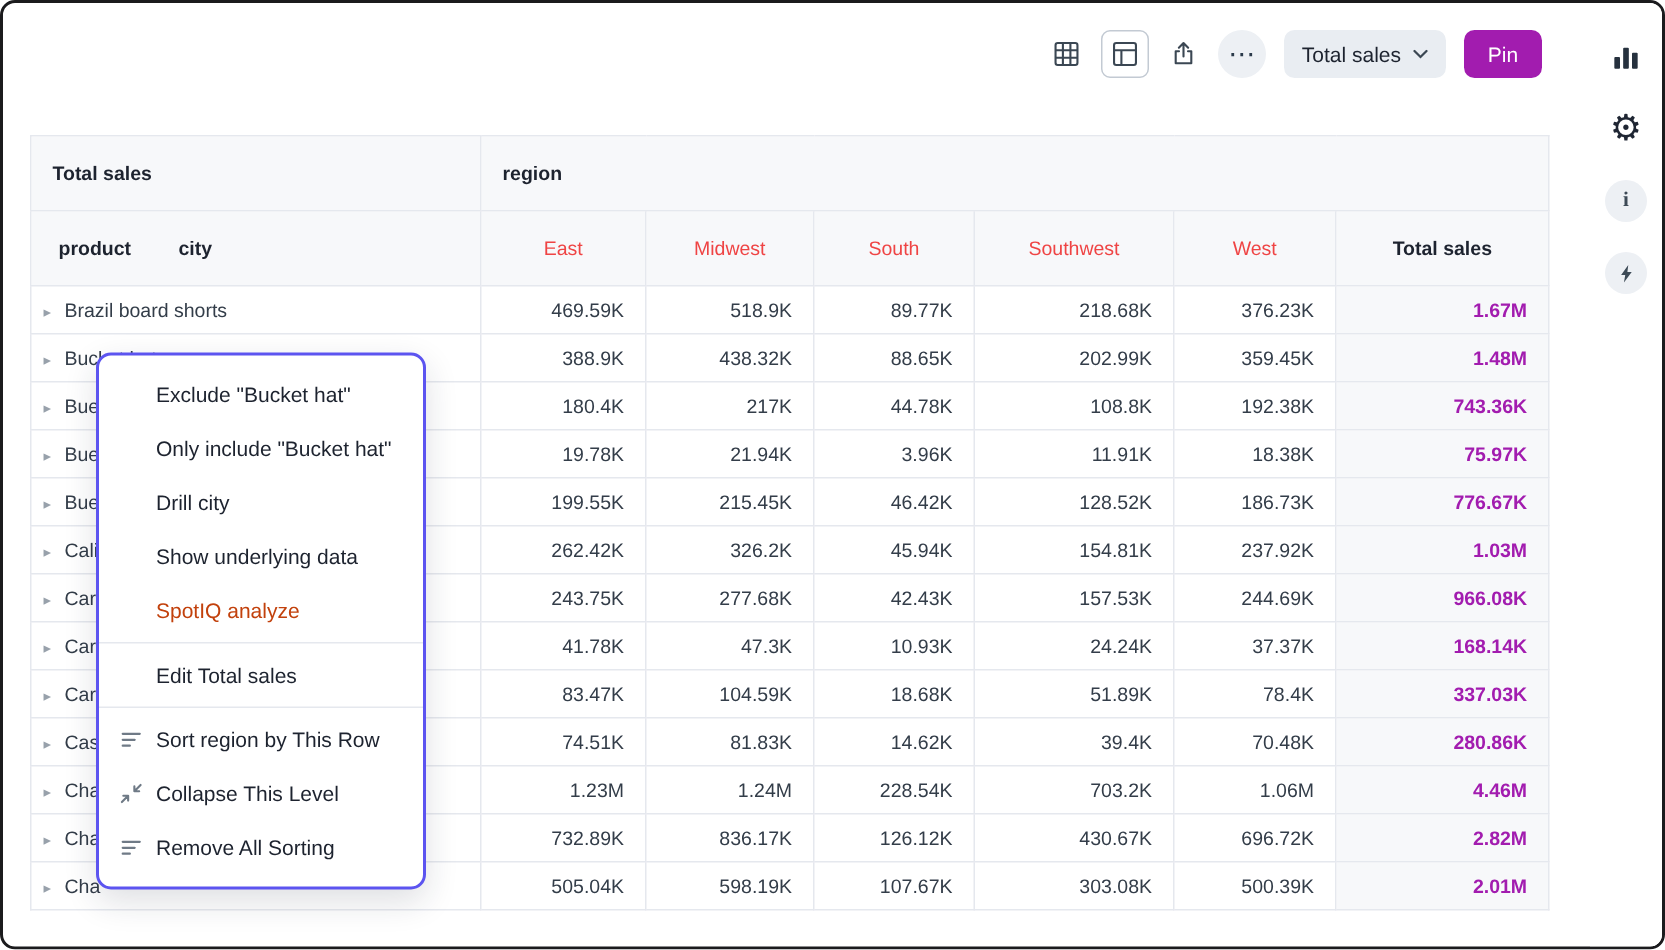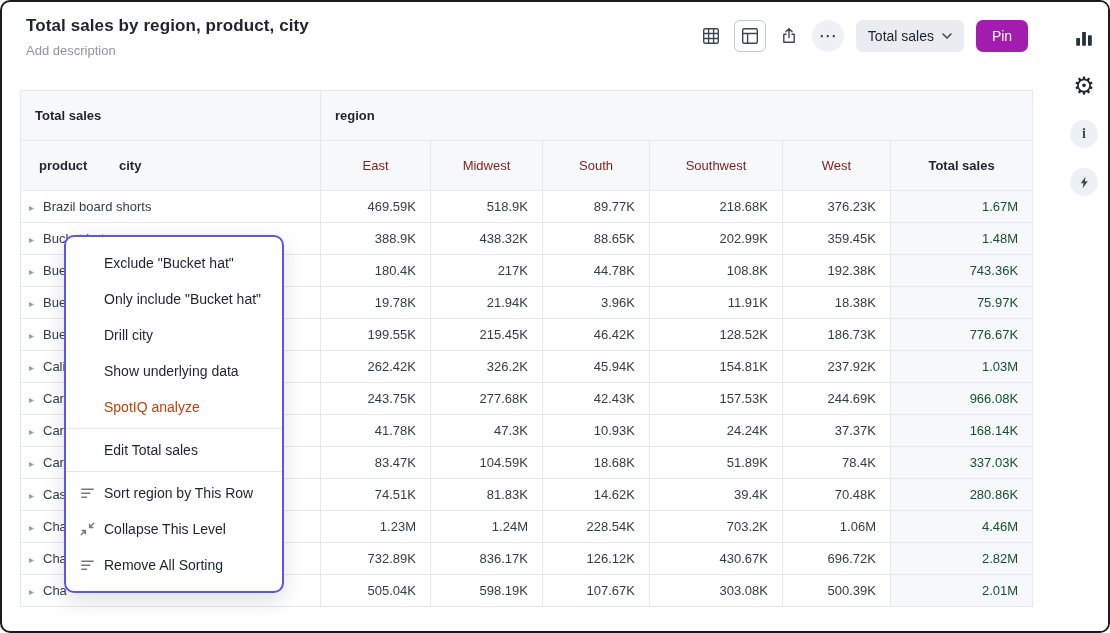--- a/index.html
+++ b/index.html
@@ -30,45 +30,41 @@
   .info-glyph { font-size:14px; font-weight:700; font-family:"Liberation Serif","DejaVu Serif",serif; }
 
   
   table.pivot { position:absolute; left:18px; top:88px; width:1012px; border-collapse:collapse; table-layout:fixed; font-size:13px; color:#333d49; }
   .pivot th, .pivot td { border:1px solid #e5e8ee; overflow:hidden; white-space:nowrap; }
   .pivot thead th { background:#f7f8fa; color:#1d232f; font-weight:700; text-align:left; }
   .hrow1 th { height:50px; padding-left:14px; font-size:13px; }
   .hrow2 th { height:50px;margin-top:27px; }
   .hrow2 .dims { padding-left:18px; }
   .hrow2 .dims .dim2 { margin-left:28px; }
-  .hrow2 .colname { text-align:center; font-weight:400; color:#7f1d1d; }
+  .hrow2 .colname { text-align:center; font-weight:400; color:#ef4444; }
   .hrow2 .colname.totalcol { font-weight:700; color:#1d232f; }
   .pivot tbody td { height:32px; }
   td.rowlabel { padding-left:8px; color:#333d49; cursor:pointer; }
   td.rowlabel .caret { display:inline-block; width:14px; color:#98a1ab; font-size:10px; }
   td.num { text-align:right; padding-right:14px; }
-  td.total { font-weight:400; background:#f7f8fa; color:#14532d; }
+  td.total { font-weight:700; background:#f7f8fa; color:#a21caf; }
 
   
   .menu { position:absolute; left:62px; top:233px; width:220px; background:#fff; border:2px solid #5c54f0; border-radius:10px; padding:8px 0; box-shadow:0 8px 22px rgba(30,34,60,.14); z-index:9; }
   .menu-item { position:relative; height:36px; line-height:36px; padding-left:38px; font-size:14px; color:#1d232f; cursor:pointer; white-space:nowrap; }
   .menu-item.disabled { color:#c2410c; cursor:default; }
   .menu-item .mi-icon { position:absolute; left:13px; top:50%; transform:translateY(-50%); width:17px; height:17px; color:#6f7a86; }
   .menu-item .mi-icon svg { width:17px; height:17px; display:block; }
   .menu-sep { height:1px; background:#e5e8ee; margin:3px 0; }
 </style>
 </head>
 <body>
 
 <div class="frame">
 
-  <div class="header">
-    <div class="title">Total sales by region, product, city</div>
-    <div class="subtitle">Add description</div>
-  </div>
 
   <div class="toolbar">
     <span class="tb-icon">
       <svg viewBox="0 0 18 18" fill="none" stroke="currentColor" stroke-width="1.4">
         <rect x="1.7" y="1.7" width="14.6" height="14.6" rx="1.5"></rect>
         <path d="M1.7 6.5h14.6M1.7 11.5h14.6M6.6 1.7v14.6M11.6 1.7v14.6"></path>
       </svg>
     </span>
     <span class="pivot-box">
       <svg viewBox="0 0 18 18" fill="none" stroke="currentColor" stroke-width="1.4">

